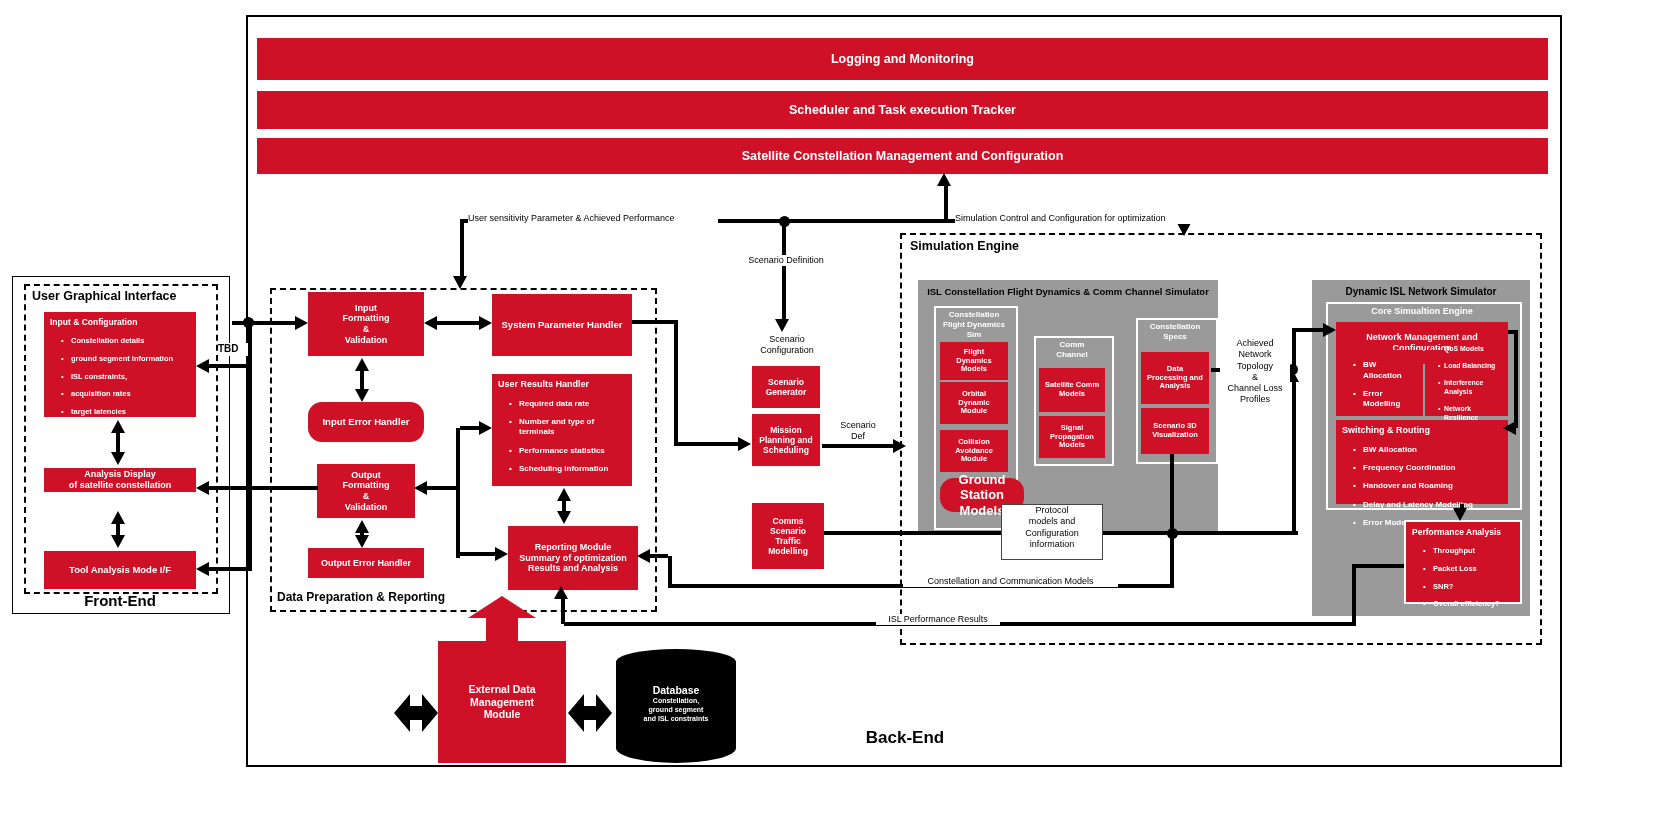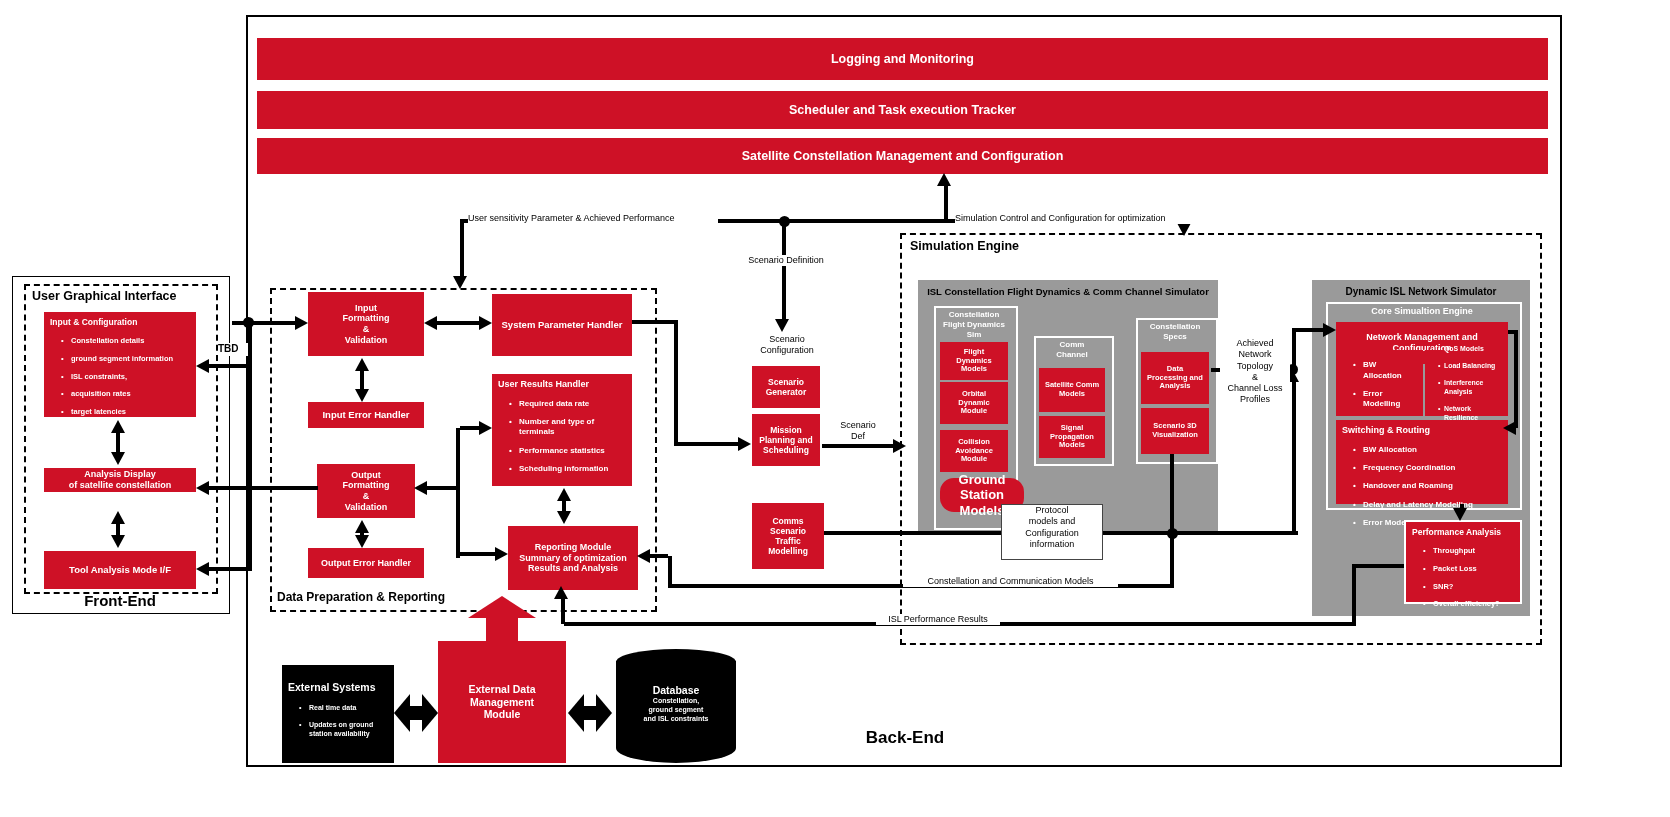--- a/index.html
+++ b/index.html
@@ -96,21 +96,21 @@
   <div class="ah l" style="left:196px;top:562px;"></div>
 
   <div class="box-dash" style="left:270px;top:288px;width:383px;height:320px;"></div>
   <div class="title" style="left:277px;top:590px;font-size:12px;">Data Preparation &amp; Reporting</div>
 
   <div class="redbox" style="left:308px;top:292px;width:116px;height:64px;font-size:9px;">Input
 Formatting
 &amp;
 Validation</div>
   <div class="redbox" style="left:492px;top:294px;width:140px;height:62px;font-size:9.5px;">System Parameter Handler</div>
-  <div class="redbox" style="left:308px;top:402px;width:116px;height:26px;font-size:9.5px;">Input Error Handler</div>
+  <div class="redbox" style="left:308px;top:402px;width:116px;height:40px;font-size:9.5px;border-radius:14px;">Input Error Handler</div>
   <div class="redbox" style="left:317px;top:464px;width:98px;height:54px;font-size:9px;">Output
 Formatting
 &amp;
 Validation</div>
   <div class="redbox" style="left:308px;top:548px;width:116px;height:30px;font-size:9px;">Output Error Handler</div>
 
   <div class="redbox-l" style="left:492px;top:374px;width:140px;height:112px;font-size:8px;box-sizing:border-box;">
     <div style="font-size:9px;">User Results Handler</div>
     <ul class="blt">
       <li>Required data rate</li>
@@ -303,27 +303,20 @@
   <div class="line" style="left:650px;top:554px;width:18px;height:4px;"></div>
   <div class="ah l" style="left:637px;top:549px;"></div>
 
   <div class="line" style="left:1352px;top:564px;width:52px;height:4px;"></div>
   <div class="line" style="left:1352px;top:564px;width:4px;height:62px;"></div>
   <div class="line" style="left:564px;top:622px;width:790px;height:4px;"></div>
   <div class="lbl" style="left:876px;top:614px;width:124px;">ISL Performance Results</div>
   <div class="line" style="left:561px;top:597px;width:4px;height:27px;"></div>
   <div class="ah u" style="left:554px;top:586px;"></div>
 
-  <div class="blkbox" style="left:282px;top:665px;width:112px;height:98px;box-sizing:border-box;padding:16px 4px 2px 6px;">
-    <div style="font-size:10.5px;font-weight:bold;">External Systems</div>
-    <ul class="blt" style="font-size:7px;font-weight:bold;">
-      <li>Real time data</li>
-      <li>Updates on ground station availability</li>
-    </ul>
-  </div>
 
   <div class="abs" style="left:394px;top:694px;width:44px;height:38px;z-index:3;">
     <div class="fat-l"></div>
     <div class="fat-r"></div>
     <div class="fat-s"></div>
   </div>
 
   <div class="redbox" style="left:438px;top:641px;width:128px;height:122px;font-size:10.5px;">External Data
 Management
 Module</div>

